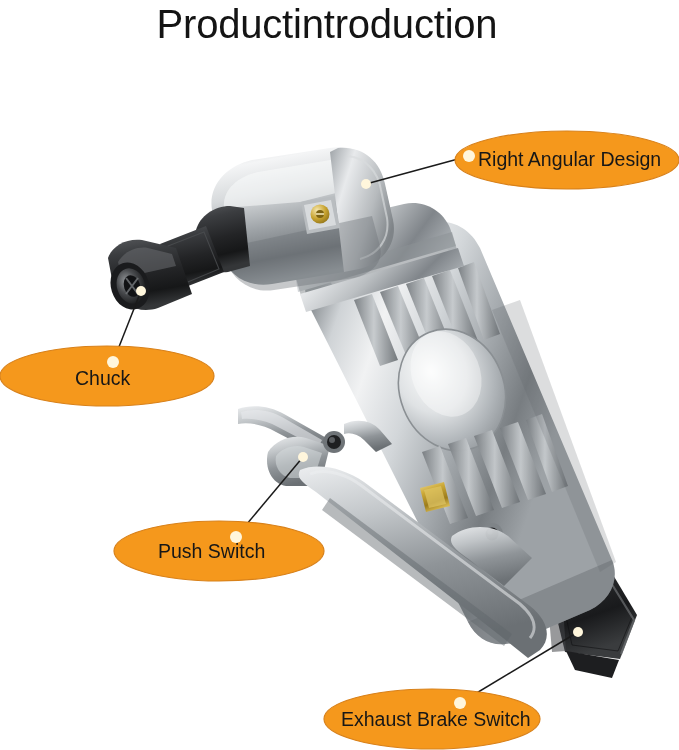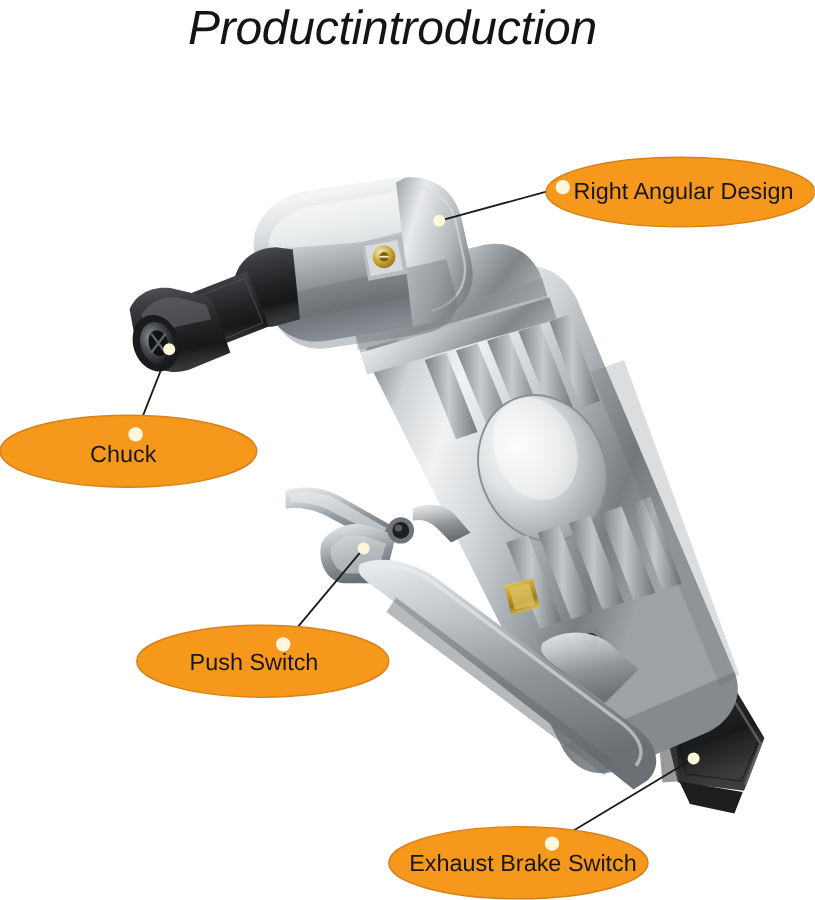--- a/index.html
+++ b/index.html
@@ -26,21 +26,20 @@
     left: 0;
     top: 2px;
     width: 654px;
     text-align: center;
     font-family: "Liberation Sans", sans-serif;
     font-size: 40px;
     font-weight: 400;
     color: #141414;
     letter-spacing: -0.2px;
     white-space: nowrap;
-    font-style: italic;
   }
   svg#figure {
     position: absolute;
     left: 0;
     top: 0;
     width: 679px;
     height: 750px;
     display: block;
   }
   .callout-text {

